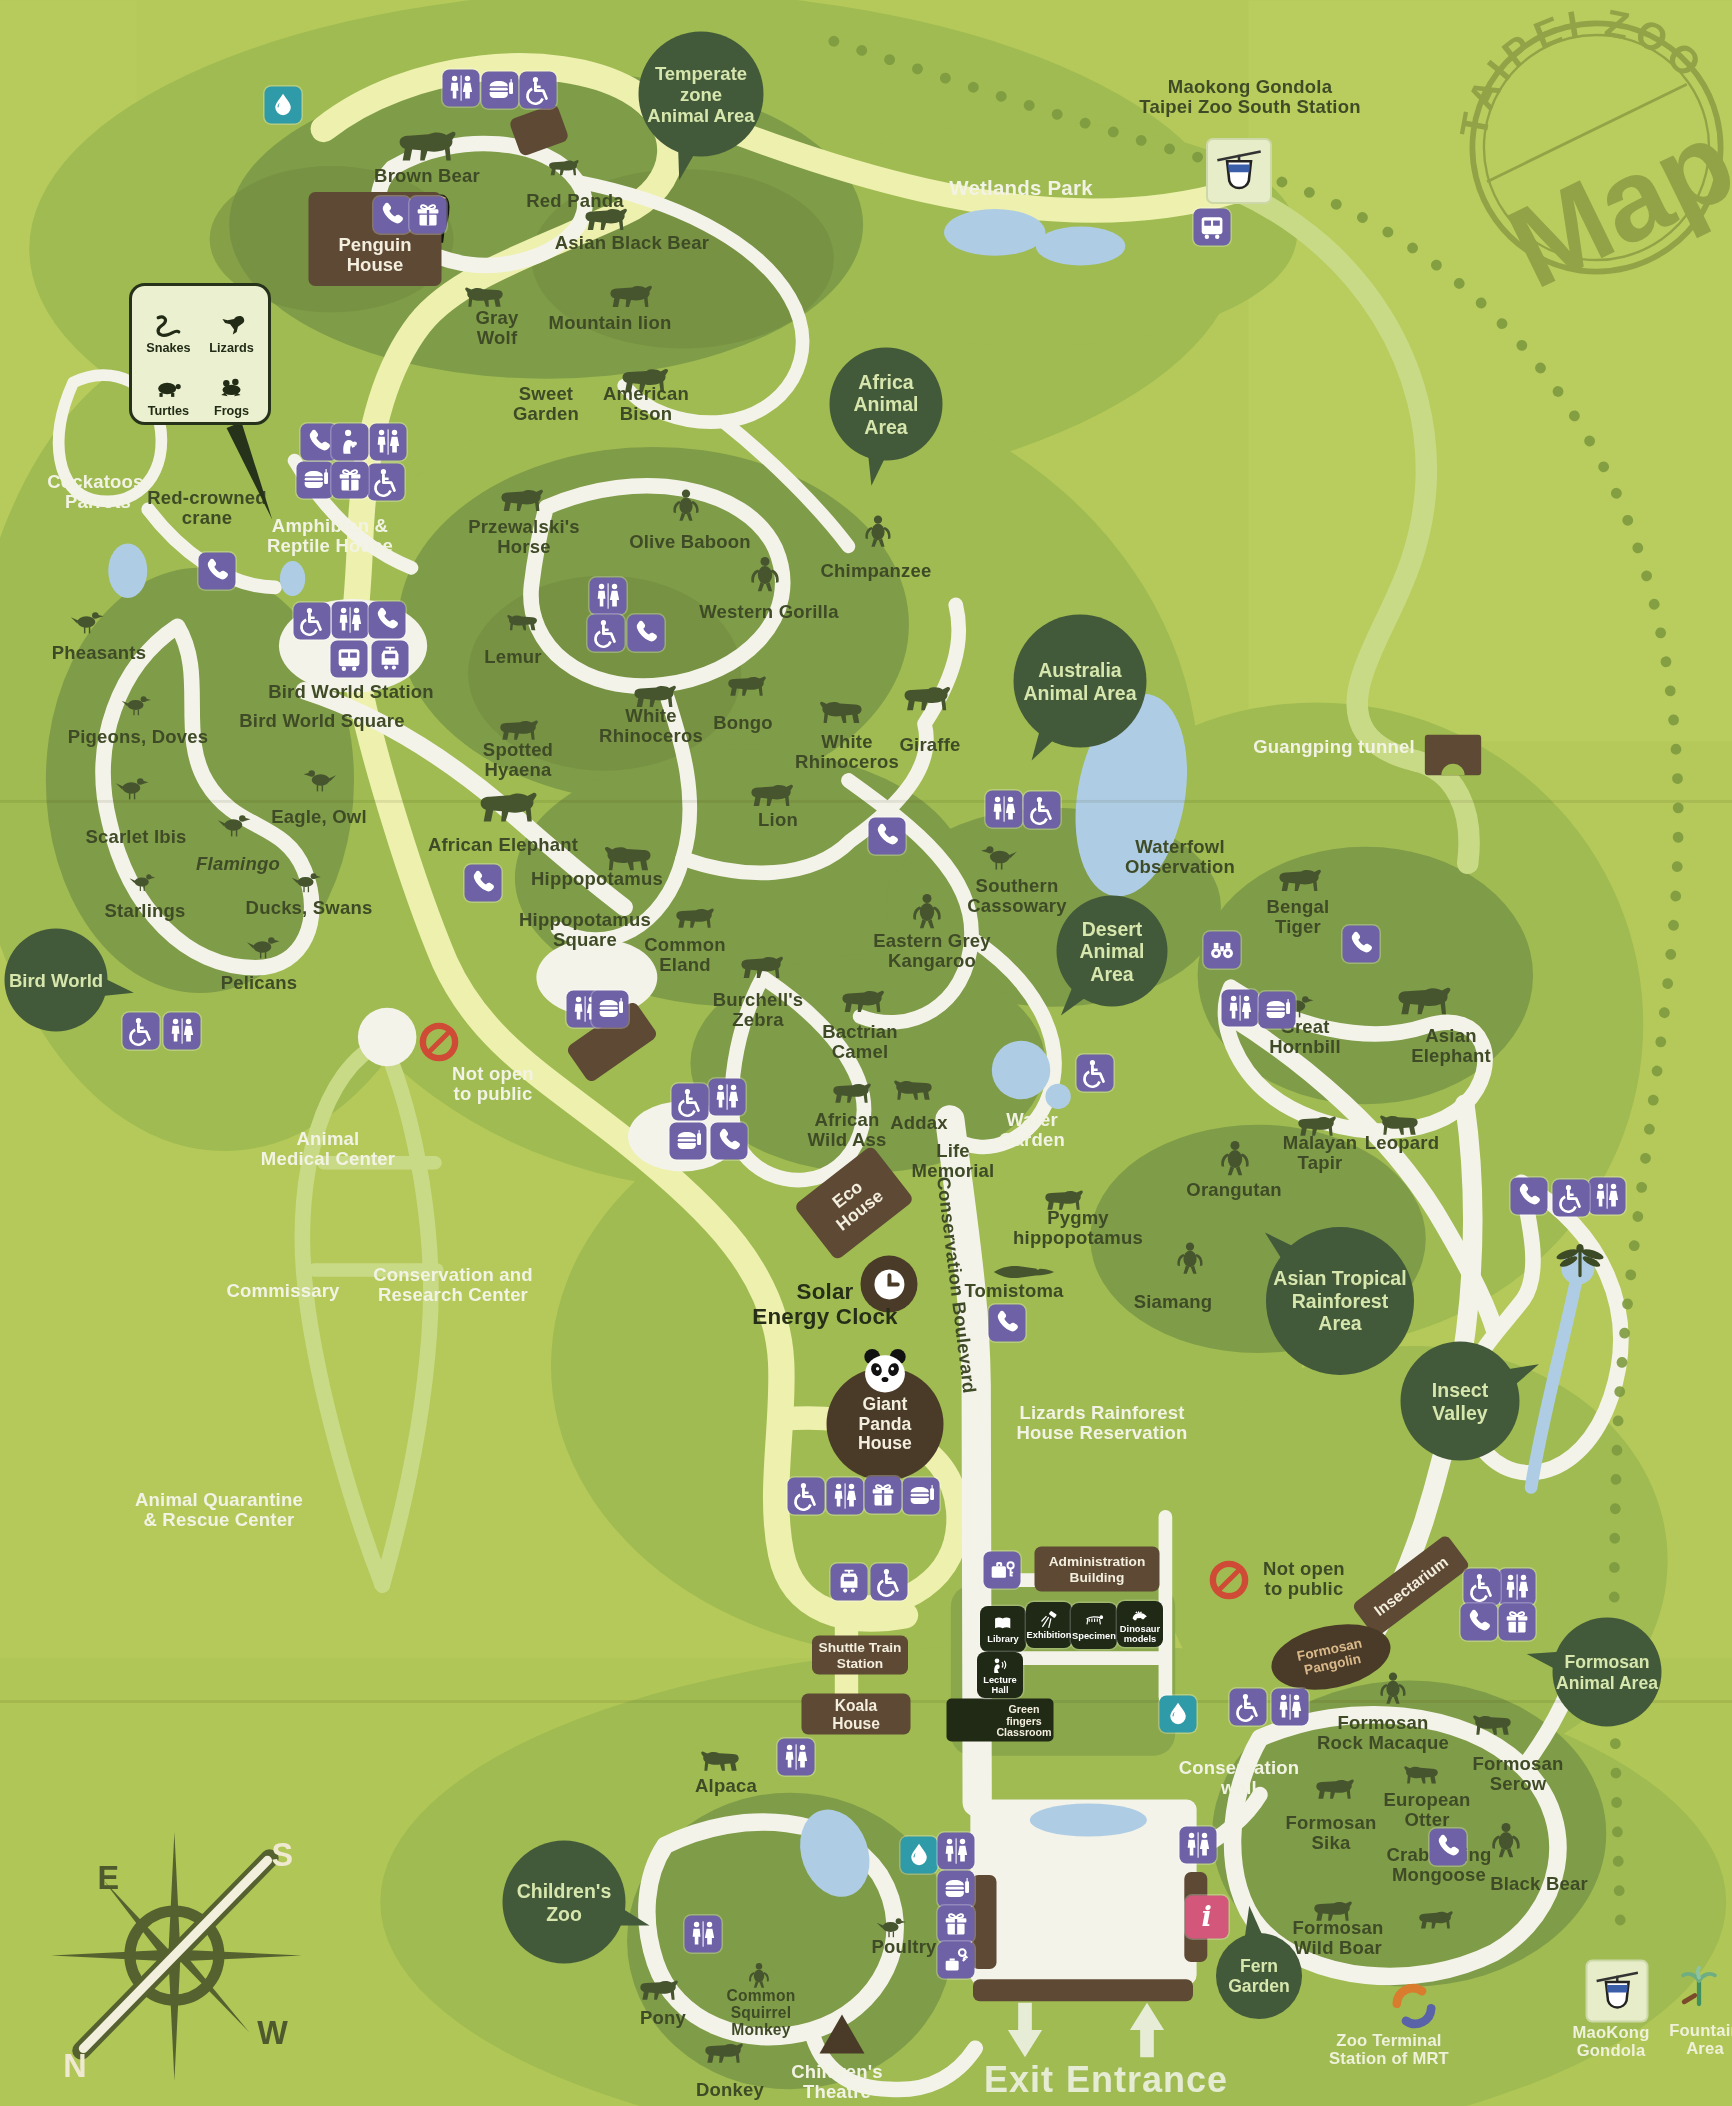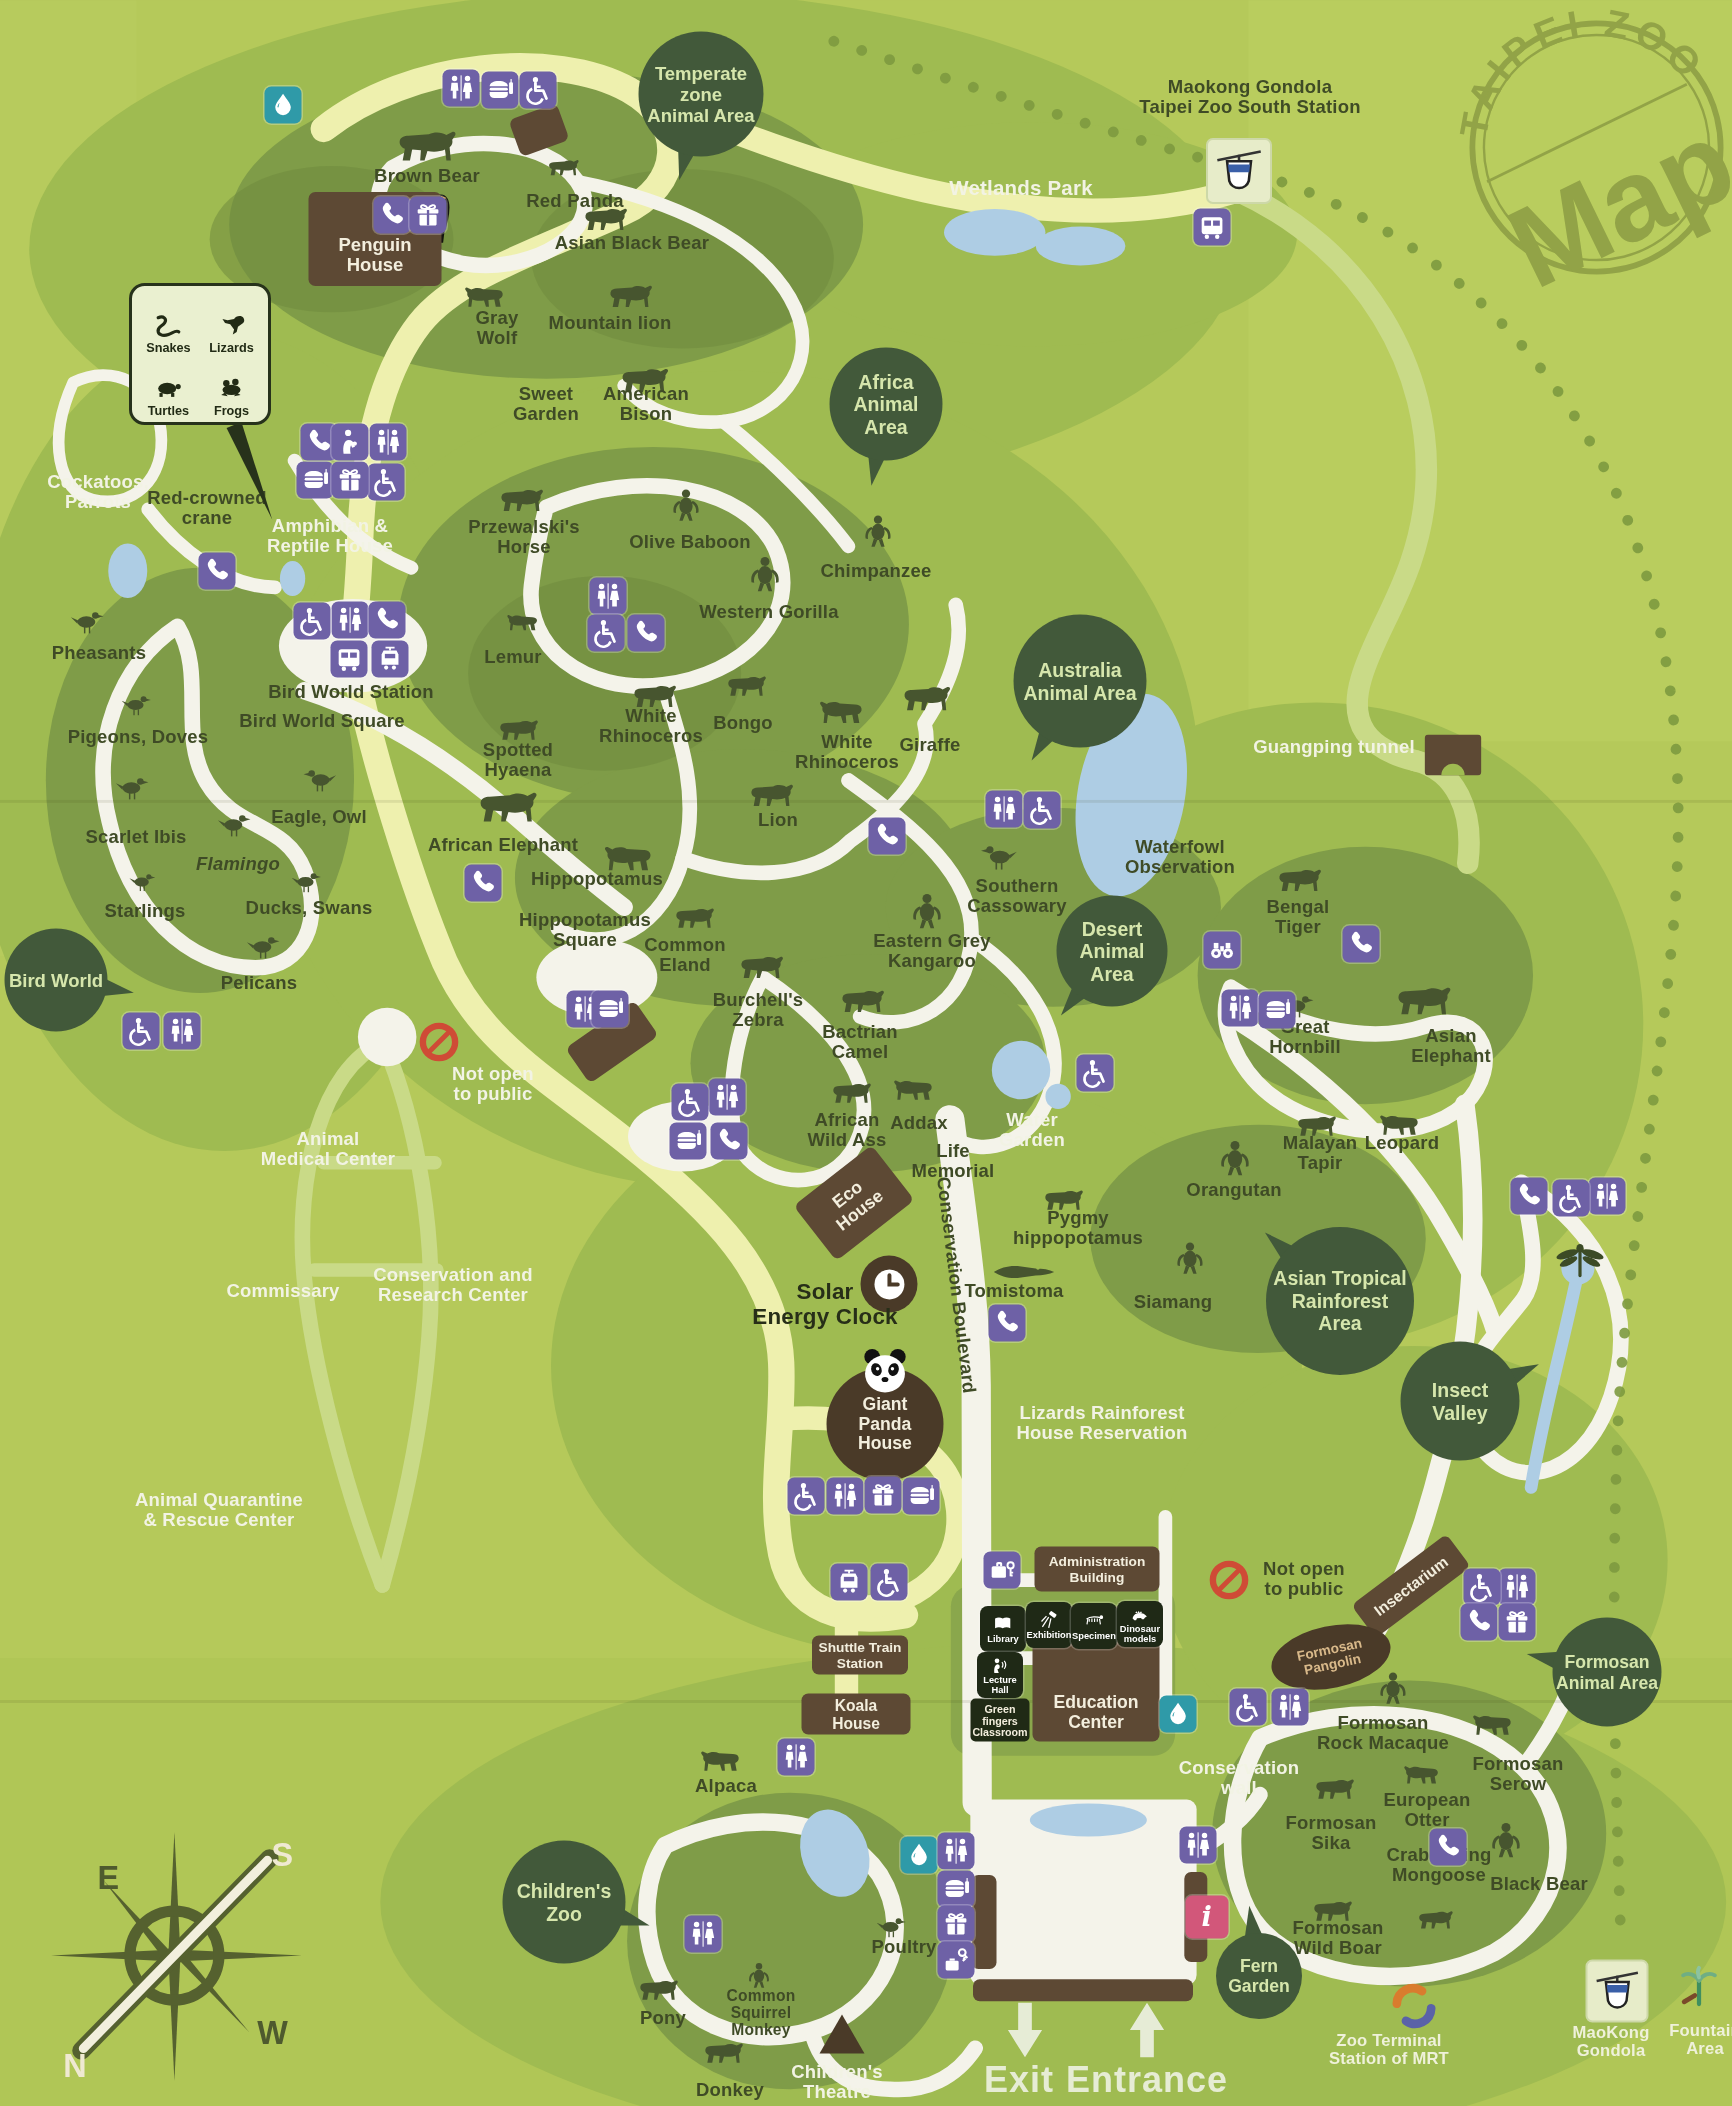--- a/index.html
+++ b/index.html
@@ -22,21 +22,21 @@
   .area{position:absolute;transform:translate(-50%,-50%);border-radius:50%;background:var(--bubble,#42593a);
     display:flex;align-items:center;justify-content:center;text-align:center;
     color:var(--bubble_text,#d6e6ac);font-weight:700;white-space:pre-line;line-height:1.15;}
   .tail{position:absolute;width:0;height:0;border-top:10.7px solid transparent;border-bottom:10.7px solid transparent;
     border-left:35px solid var(--bubble,#42593a);transform-origin:0 50%;}
   
   .fac{position:absolute;transform:translate(-50%,-50%);background:var(--facility_brown,#5d4934);
     color:#f3eedd;font-weight:700;display:flex;align-items:center;justify-content:center;
     text-align:center;white-space:pre-line;border-radius:6.8px;line-height:1.12;}
   .fac.circle{border-radius:50%;background:var(--facility_dark,#473726);}
-  .fac.darktile{background:#202a15;border-radius:5px;}
+  .fac.darktile{background:#202a15;border-radius:5px;padding-left:48px;}
   .fac.plain{background:transparent;}
   
   .ic{position:absolute;transform:translate(-50%,-50%);border-radius:6.8px;
     display:flex;align-items:center;justify-content:center;box-shadow:0 0 0 1.5px rgba(255,255,255,.25);}
   .ic svg{width:84%;height:84%;}
   .ic.purple{background:var(--icon_purple,#6e61a6);}
   .ic.teal{background:var(--icon_teal,#2f9aa8);}
   .ic.pink{background:var(--info_pink,#d2577a);}
   .ic.pale{background:#e7ecc9;border:2px solid #cdd8a8;box-shadow:none;}
   .ic.none{background:transparent;box-shadow:none;}
@@ -568,22 +568,20 @@
           <circle cx="14.8" cy="15.4" r="1.2" fill="#fff"></circle>
           <circle cx="25.2" cy="15.4" r="1.2" fill="#fff"></circle>
           <ellipse cx="20" cy="23" rx="2.4" ry="1.8" fill="#111"></ellipse>
         </svg></div>
       <div class="fac" style="left: 860px; top: 1655px; width: 96px; height: 39px; font-size: 13.7px;">Shuttle Train
 Station</div>
       <div class="fac" style="left: 856px; top: 1714px; width: 109px; height: 41px; font-size: 15.6px;">Koala
 House</div>
       <div class="fac" style="left: 1097px; top: 1569px; width: 125px; height: 45px; font-size: 13.7px;">Administration
 Building</div>
-      <div class="fac" style="left: 1096px; top: 1674px; width: 127px; height: 135px; font-size: 17.6px; align-items: flex-end; padding-bottom: 9.8px; box-sizing: border-box;">Education
-Center</div>
       <div class="fac darktile" style="left: 1000px; top: 1720px; width: 59px; height: 43px; font-size: 10.7px;">Green
 fingers
 Classroom</div>
       <div class="fac" style="left: 1411px; top: 1586px; width: 119px; height: 41px; font-size: 15.6px; transform: translate(-50%, -50%) rotate(-37deg);">Insectarium</div>
       <div class="fac circle" style="left: 1331px; top: 1657px; width: 121px; height: 62px; font-size: 13.7px; transform: translate(-50%, -50%) rotate(-12deg); color: rgb(217, 185, 138);">Formosan
 Pangolin</div>
       <div class="fac plain" style="left: 1453px; top: 755px; width: 57px; height: 41px;"><svg viewBox="0 0 58 42" width="57" height="41">
           <rect width="58" height="42" rx="4" fill="#5d4934"></rect>
           <path d="M17 42a12 12 0 0 1 24 0z" fill="#9fbb51"></path>
         </svg></div>

